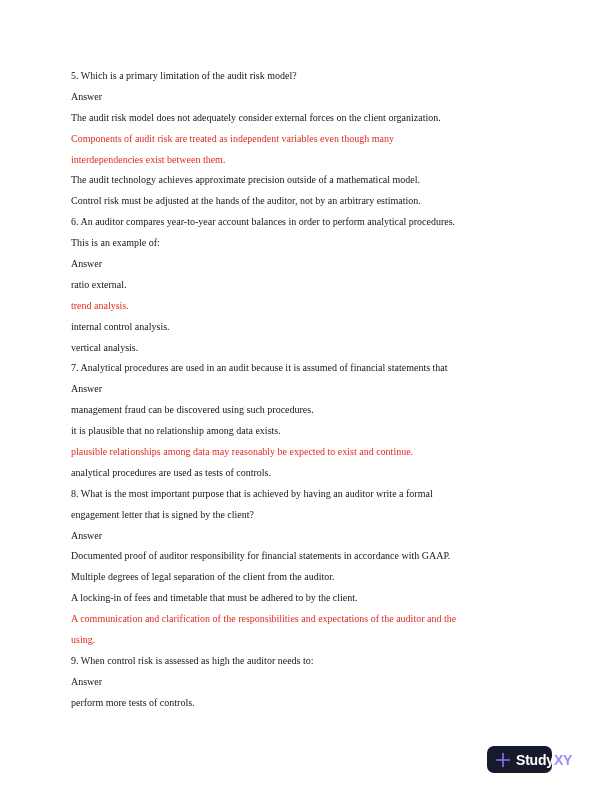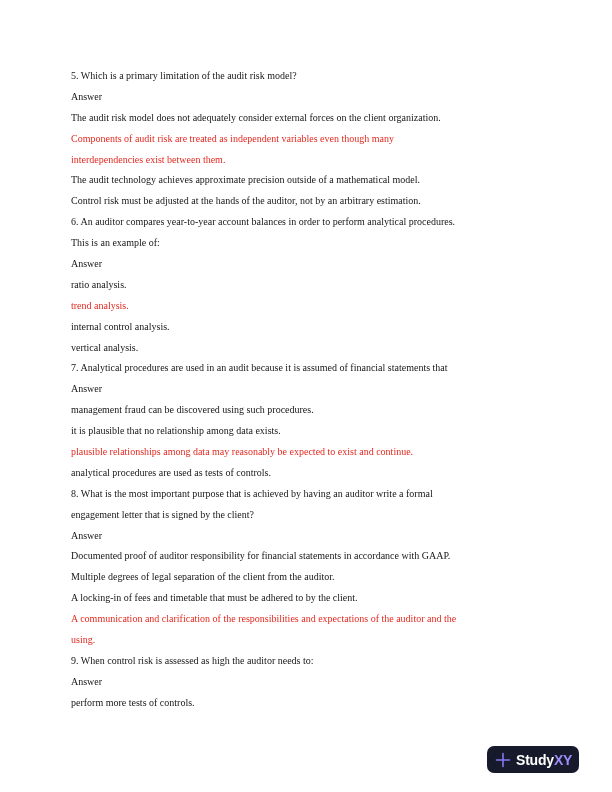--- a/index.html
+++ b/index.html
@@ -30,21 +30,21 @@
     color: var(--c-text, #161616);
     font-family: Liberation Serif, serif;
   }
   .doc-line.red {
     color: var(--c-highlight_red, #e42a21);
   }
   .logo-badge {
     position: absolute;
     left: 487px;
     top: 746px;
-    width: 92px;
+    width: 65px;
     height: 27px;
     background: var(--c-logo_bg, #161a2b);
     border-radius: 7px;
     display: flex;
     align-items: center;
     padding: 0 0 0 8px;
     box-sizing: border-box;
     text-align: center;
   }
   .logo-badge .plus {
@@ -80,21 +80,21 @@
       <div class="doc-line">5. Which is a primary limitation of the audit risk model?</div>
       <div class="doc-line">Answer</div>
       <div class="doc-line">The audit risk model does not adequately consider external forces on the client organization.</div>
       <div class="doc-line red">Components of audit risk are treated as independent variables even though many</div>
       <div class="doc-line red">interdependencies exist between them.</div>
       <div class="doc-line">The audit technology achieves approximate precision outside of a mathematical model.</div>
       <div class="doc-line">Control risk must be adjusted at the hands of the auditor, not by an arbitrary estimation.</div>
       <div class="doc-line">6. An auditor compares year-to-year account balances in order to perform analytical procedures.</div>
       <div class="doc-line">This is an example of:</div>
       <div class="doc-line">Answer</div>
-      <div class="doc-line">ratio analysis.</div>
+      <div class="doc-line">ratio external.</div>
       <div class="doc-line red">trend analysis.</div>
       <div class="doc-line">internal control analysis.</div>
       <div class="doc-line">vertical analysis.</div>
       <div class="doc-line">7. Analytical procedures are used in an audit because it is assumed of financial statements that</div>
       <div class="doc-line">Answer</div>
       <div class="doc-line">management fraud can be discovered using such procedures.</div>
       <div class="doc-line">it is plausible that no relationship among data exists.</div>
       <div class="doc-line red">plausible relationships among data may reasonably be expected to exist and continue.</div>
       <div class="doc-line">analytical procedures are used as tests of controls.</div>
       <div class="doc-line">8. What is the most important purpose that is achieved by having an auditor write a formal</div>

